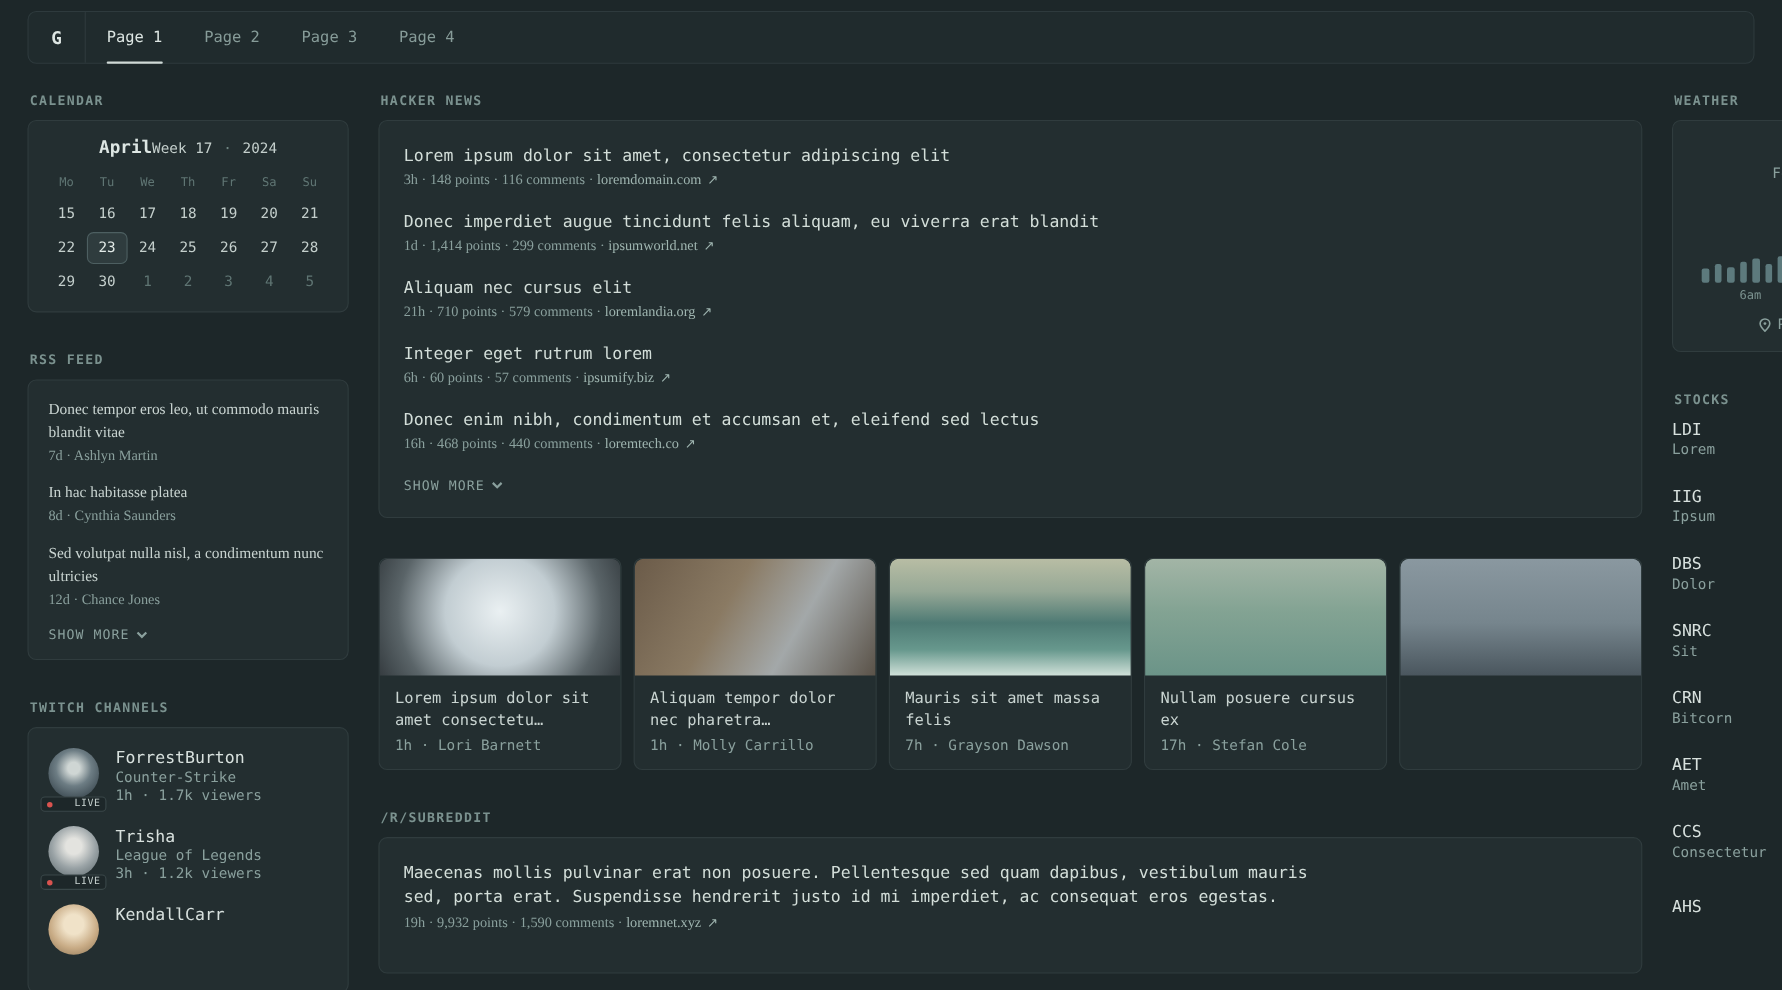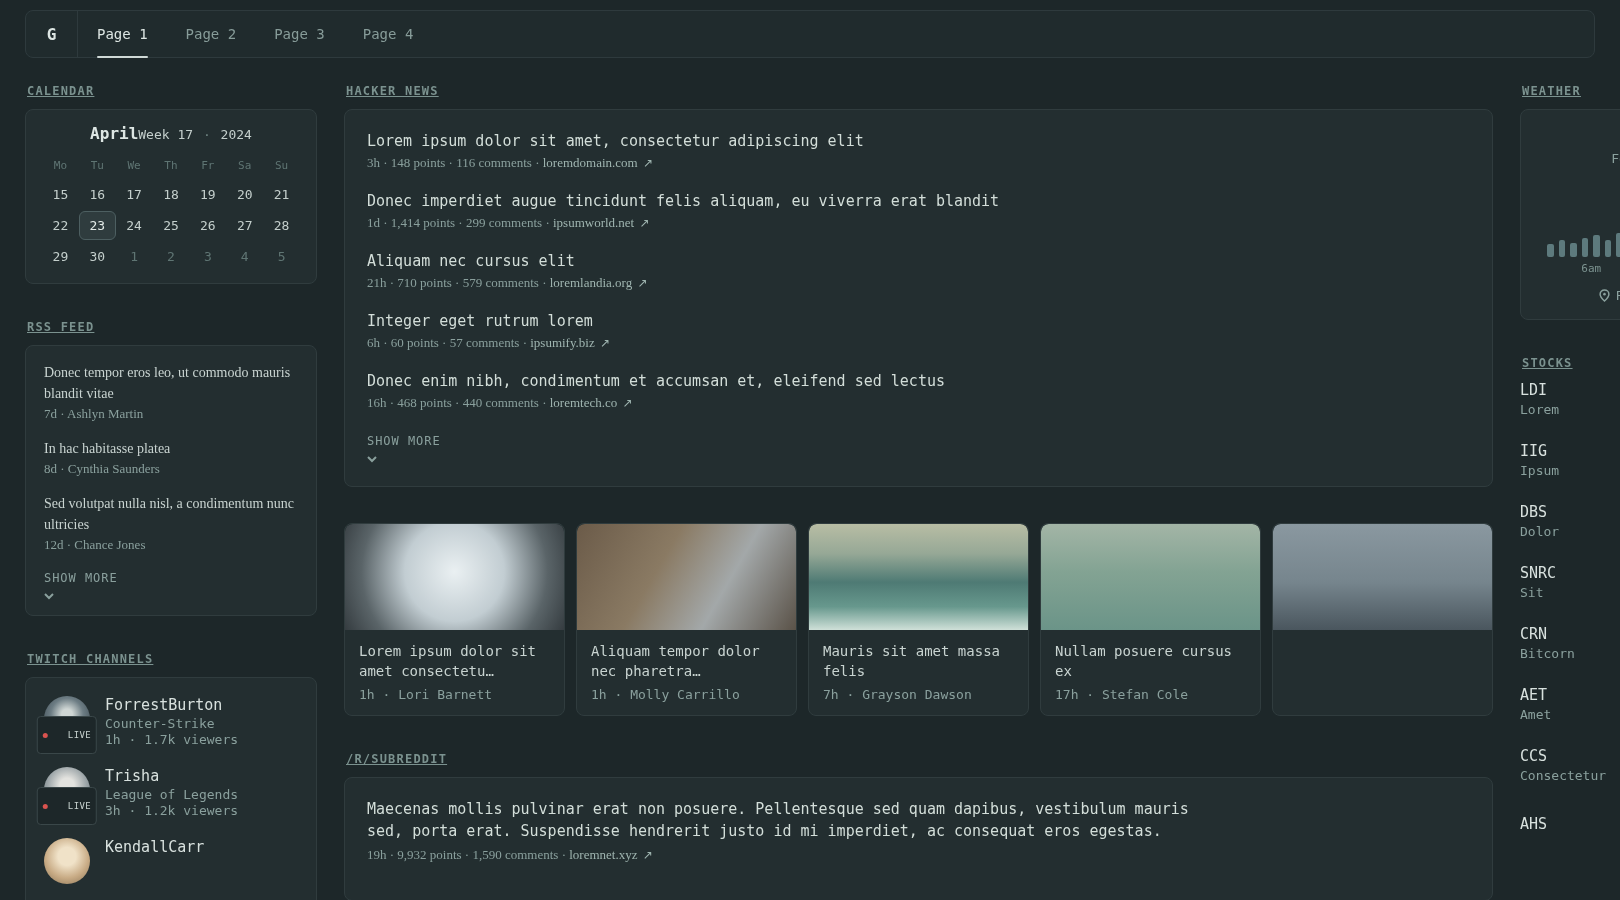--- a/index.html
+++ b/index.html
@@ -37,33 +37,33 @@
   
   .grid {
     display:grid;
     grid-template-columns:292px 1fr 292px;
     gap:27px;
     padding:26px 30px 0 25px;
     align-items:start;
   }
   .widget { margin-bottom:36px; }
   .wtitle {
-    font-size:12px; letter-spacing:.1em; color:#7b928f; margin:0 0 11px 2px;text-decoration:underline;
+    font-size:12px; letter-spacing:.1em; color:#7b928f; margin:0 0 11px 2px;
   }
   .card {
     background:#232e30;
     border:1px solid #303c3e;
     border-radius:8px;
   }
   .muted { color:#8aa09d; }
   .domain { color:#9fb5b0; cursor:pointer; }
   .extlink { color:#9fb5b0; font-size:12px; margin-left:2px; }
   .showmore {
-    display:inline-flex; align-items:flex-start; gap:6px;
-    font-size:12px; letter-spacing:.08em; color:#8aa09d; cursor:pointer;flex-direction:column;
+    display:inline-flex; align-items:center; gap:6px;
+    font-size:12px; letter-spacing:.08em; color:#8aa09d; cursor:pointer;
   }
   .chev { width:10px; height:10px; }
   .chev polyline { fill:none; stroke:#8aa09d; stroke-width:2; }
   
   .cal-card { padding:14px 16px 12px; }
   .cal-head { display:flex; justify-content:center; align-items:baseline; margin-bottom:12px; }
   .cal-month { font-size:16px; font-weight:bold; color:#dde6e3; }
   .cal-week { font-size:13px; color:#c4cfcc; }
   .cal-week .sep { color:#6f8582; margin:0 2px; }
   .cal-grid { display:grid; grid-template-columns:repeat(7,1fr); row-gap:2px; }
@@ -83,21 +83,21 @@
   .tw-card { padding:18px 18px 14px; }
   .tw-row { display:flex; gap:15px; margin-bottom:20px; cursor:pointer; }
   .avatar-wrap { position:relative; width:46px; flex:none; }
   .avatar { width:46px; height:46px; border-radius:50%; }
   .avatar.av-0 { background:radial-gradient(circle at 50% 40%, #cfd6d4 15%, #6d7d84 45%, #323f47 90%); }
   .avatar.av-1 { background:radial-gradient(circle at 50% 40%, #e3e3df 20%, #9aa3a6 55%, #5c686c 95%); }
   .avatar.av-2 { background:radial-gradient(circle at 50% 40%, #f0e2c8 25%, #c8ab85 60%, #8e7758 95%); }
   .live {
     position:absolute; left:50%; transform:translateX(-50%); bottom:-7px;
     background:#1d2729; border:1px solid #3a4749; border-radius:4px;
-    font-size:9px; letter-spacing:.05em; padding:13px 5px; color:#c8d3d0;
+    font-size:9px; letter-spacing:.05em; padding:1px 5px; color:#c8d3d0;
     display:flex; align-items:center; gap:20px; white-space:nowrap;
   }
   .live-dot { width:5px; height:5px; border-radius:50%; background:#d9534f; }
   .tw-name { font-size:15px; color:#d8e1de; margin-bottom:2px; }
   .tw-game { font-size:13px; color:#8aa09d; margin-bottom:1px; }
   .tw-meta { font-size:13px; color:#8aa09d; }
   
   .hn-card { padding:20px 22px 16px; }
   .hn-item { margin-bottom:19px; }
   .hn-title { font-size:15px; line-height:22px; color:#d3ded9; margin-bottom:3px; cursor:pointer; }

